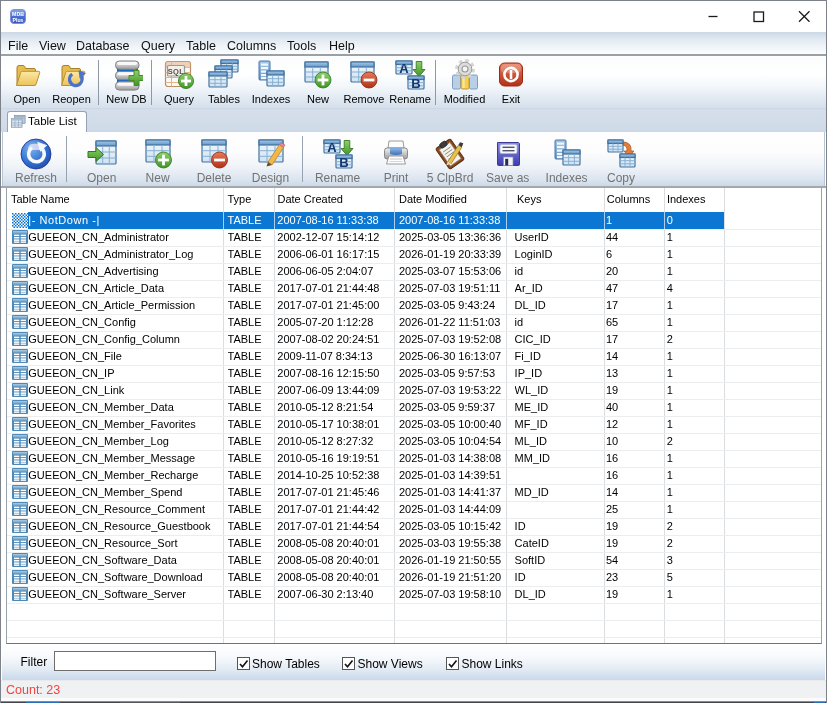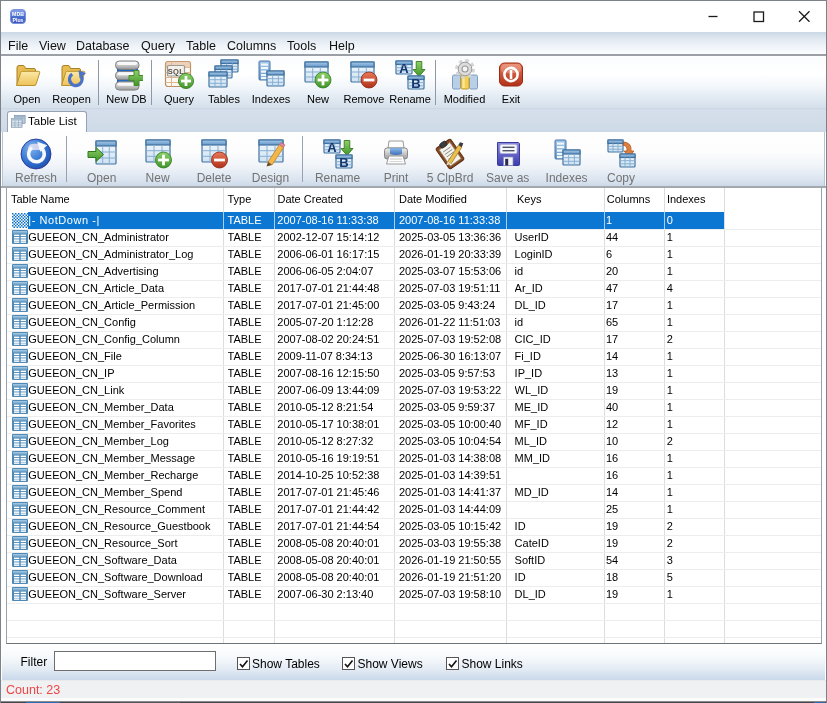--- a/index.html
+++ b/index.html
@@ -950,21 +950,21 @@
       <rect x="8.7" y="9.4" width="5.3" height="1.5"></rect>
 <rect x="2" y="11.3" width="5.3" height="1.7" fill="#e6edf4"></rect>
       <rect x="8.7" y="11.3" width="5.3" height="1.7" fill="#e6edf4"></rect>
 </g>
   </svg>
 <div class="c" style="left:27.3px;top:568px;width:194px">GUEEON_CN_Software_Download</div>
 <div class="c" style="left:226.5px;top:568px">TABLE</div>
 <div class="c" style="left:276.3px;top:568px">2008-05-08 20:40:01</div>
 <div class="c" style="left:398px;top:568px">2026-01-19 21:51:20</div>
 <div class="c" style="left:513.6px;top:568px">ID</div>
-<div class="c" style="left:605px;top:568px">18</div>
+<div class="c" style="left:605px;top:568px">23</div>
 <div class="c" style="left:665.8px;top:568px">5</div>
 <svg class="ri" style="left:11px;top:586px" width="16" height="14" viewBox="0 0 16 14">
 <rect x="0" y="0" width="16" height="14" rx="1" fill="#4d8ab8"></rect>
 <rect x="1" y="1" width="14" height="2.8" fill="url(#ribg)"></rect>
 <g fill="#fff">
 <rect x="2" y="4.6" width="5.3" height="1.5"></rect>
       <rect x="8.7" y="4.6" width="5.3" height="1.5"></rect>
 <rect x="2" y="7" width="5.3" height="1.5"></rect>
       <rect x="8.7" y="7" width="5.3" height="1.5"></rect>
 <rect x="2" y="9.4" width="5.3" height="1.5"></rect>

